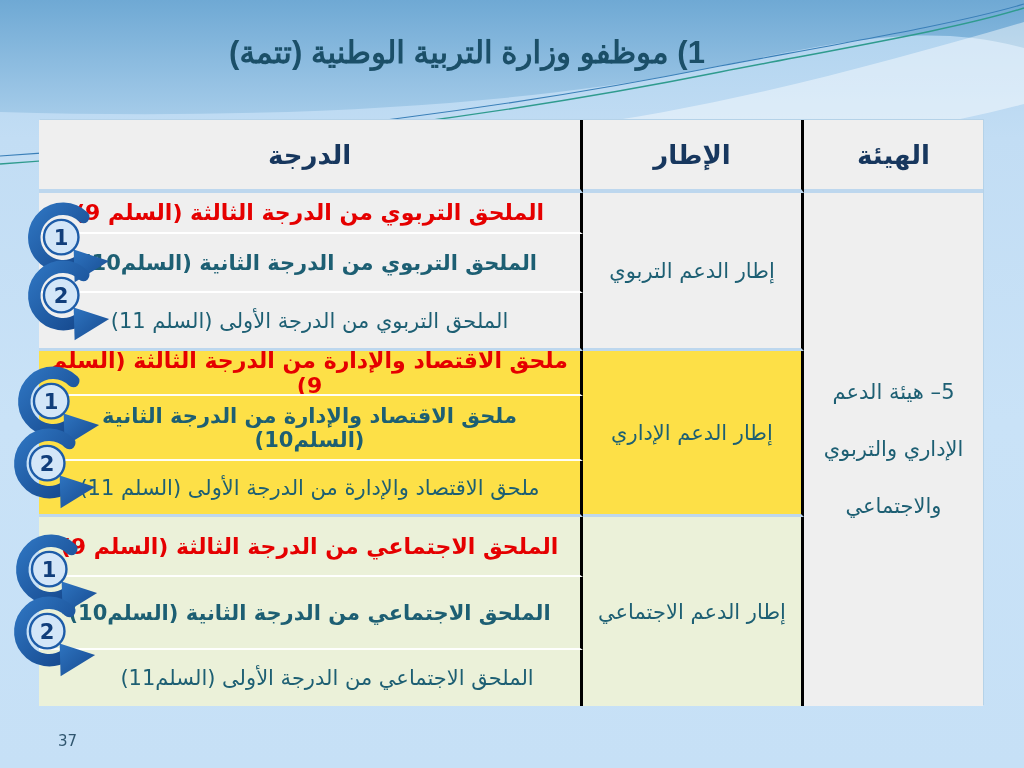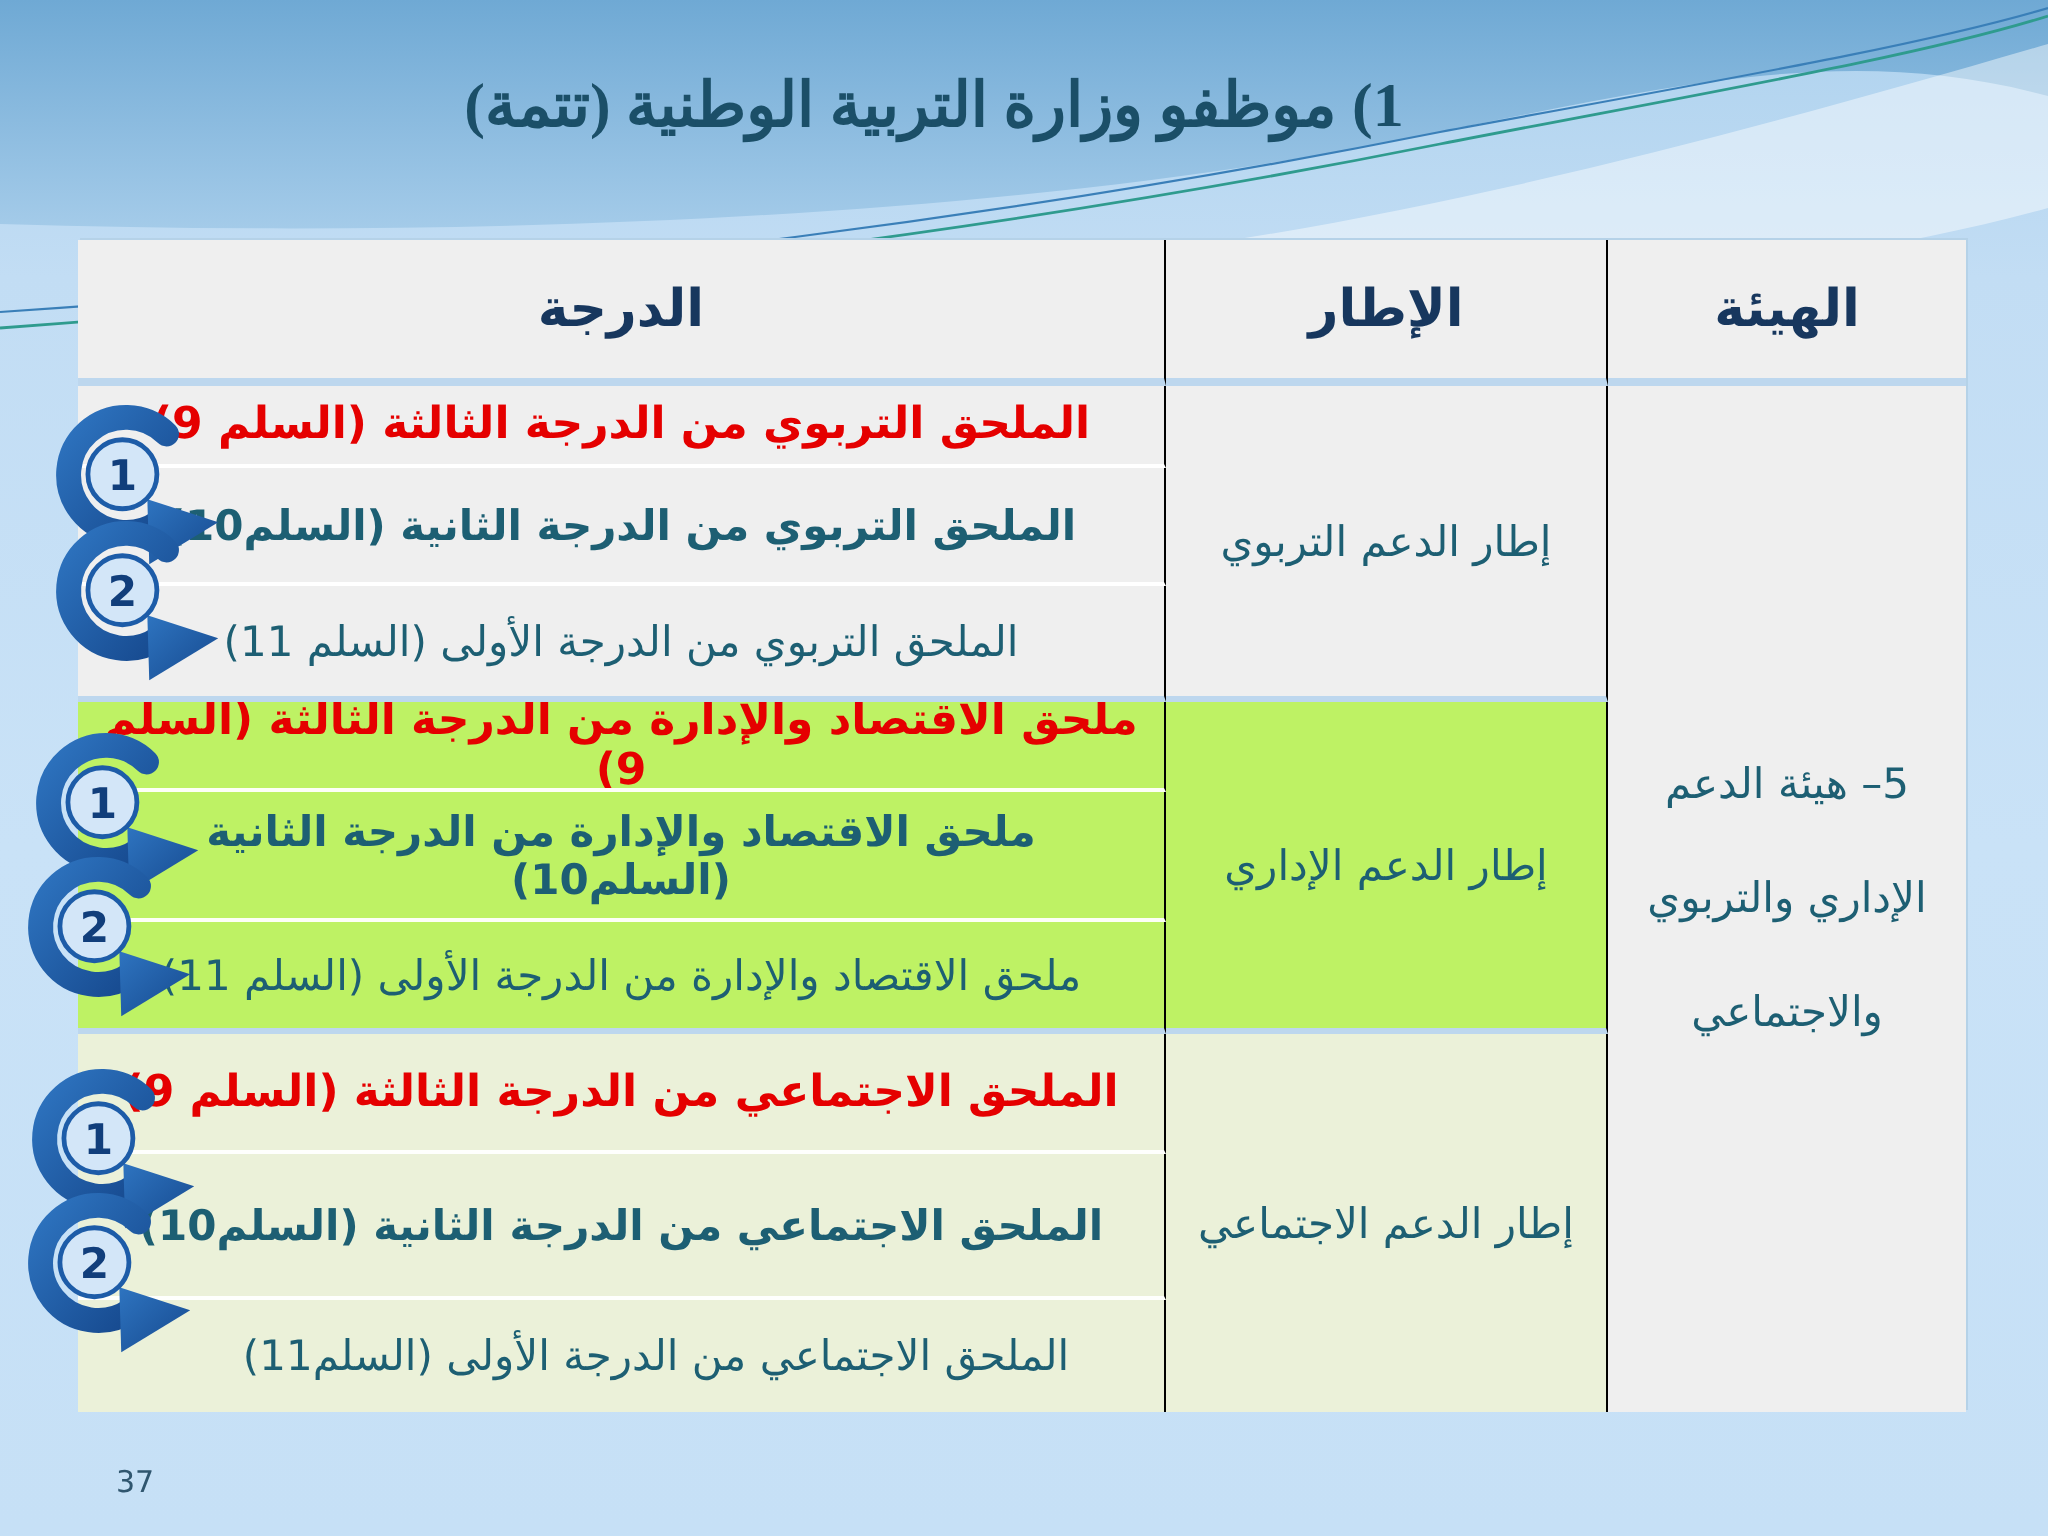--- a/index.html
+++ b/index.html
@@ -6,21 +6,21 @@
   body{font-family:"DejaVu Sans",sans-serif;background:#9db8cc;}
   .slide{
     position:relative;width:1024px;height:768px;overflow:hidden;
     background:linear-gradient(180deg,#aed2ee 0%,#c2ddf4 18%,#c9e2f7 55%,#c6e0f6 100%);
     direction:rtl;
   }
   .waves{position:absolute;top:0;left:0;z-index:0;}
   .slide-title{
     position:absolute;top:34px;right:210px;left:120px;z-index:3;
     text-align:center;font-size:31px;font-weight:600;color:#1b4f68;
-    font-family:Liberation Serif, serif;letter-spacing:0;
+    font-family:Liberation Sans, sans-serif;letter-spacing:0;
   }
   .page-number{
     position:absolute;bottom:18px;left:58px;z-index:3;
     font-size:15px;color:#30566f;
   }
   
   .tbl{
     position:absolute;top:119px;right:40px;z-index:1;
     width:944px;height:586px;box-sizing:border-box;
     display:grid;
@@ -28,23 +28,23 @@
     grid-template-rows:73px 41px 59px 58px 45px 65px 56px 60px 73px 56px;
     border:1px solid #b5d2e8;background:#eef2f5;
   }
   .cell{
     display:flex;align-items:center;justify-content:center;
     text-align:center;box-sizing:border-box;overflow:hidden;
     color:#1d5f73;font-size:21px;padding:2px 10px;
   }
   .hdr{background:#efefef;font-weight:bold;font-size:26px;color:#17375e;
        border-bottom:4px solid #bdd7ee;}
-  .col-itar,.col-daraja{border-right:1px solid #000000;}
+  .col-itar,.col-daraja{border-right:3px solid #000000;}
   .bg-gray{background:#efefef;}
-  .bg-mint{background:#bef264;}
+  .bg-mint{background:#fde047;}
   .bg-olive{background:#ebf1d9;}
   .sub{border-bottom:2px solid rgba(255,255,255,.95);font-weight:bold;}
   .group-end{border-bottom:3px solid #bdd7ee;}
   .hl{color:#e50000;font-weight:bold;font-size:22px;}
   .hayaa-cell{line-height:2.7;font-size:21px;padding:0 12px;}
   
   .swirl{position:absolute;z-index:2;width:92px;height:92px;}
   .s-b1-1{top:194px;right:912px;}
   .s-b1-2{top:252px;right:912px;}
   .s-b2-1{top:358px;right:922px;}

